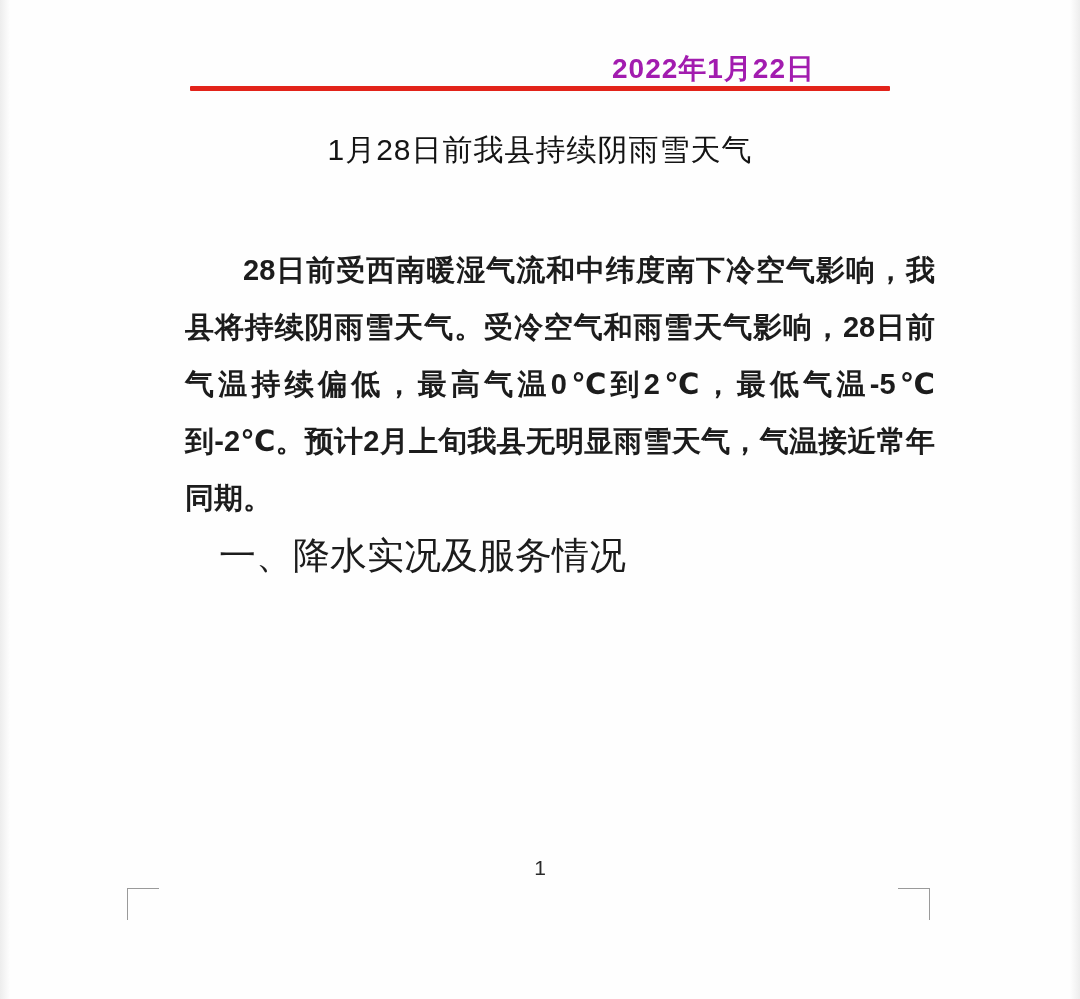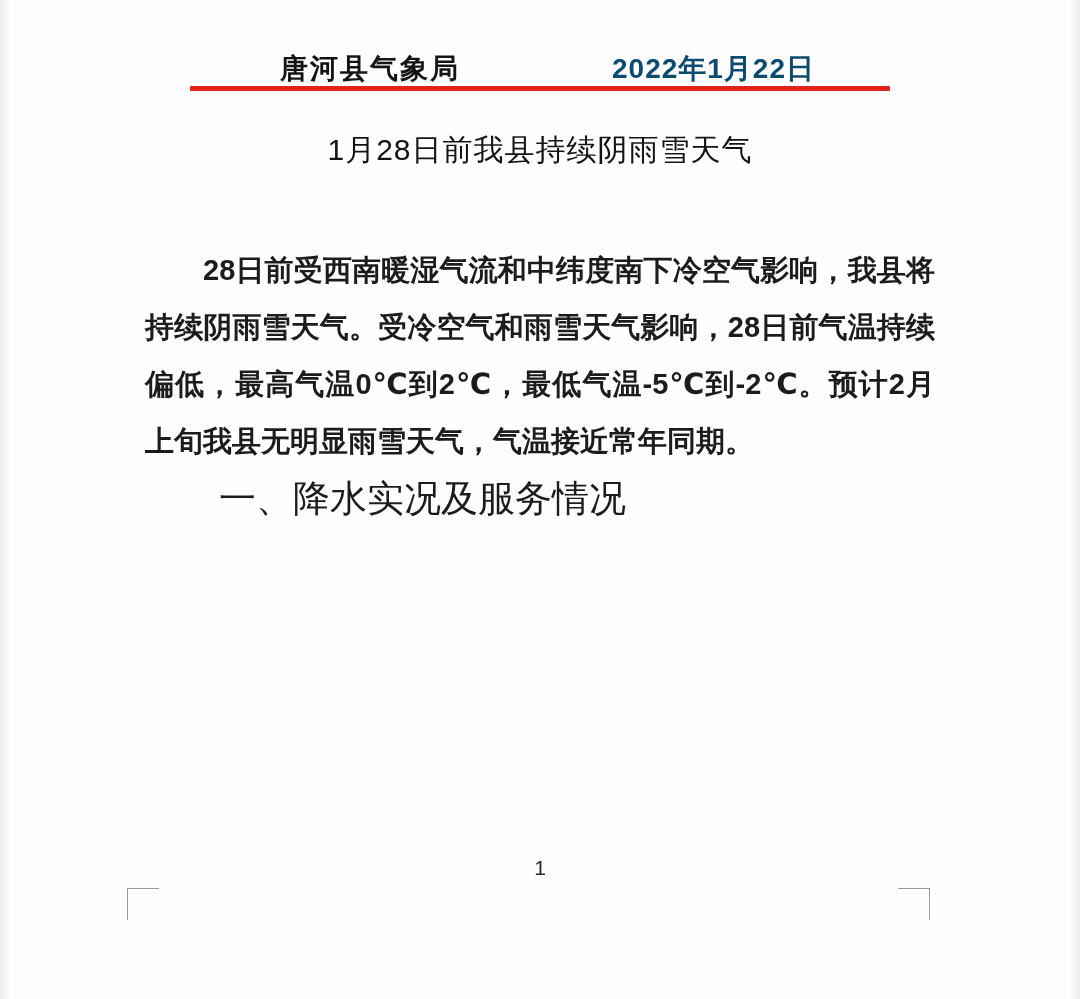--- a/index.html
+++ b/index.html
@@ -44,21 +44,21 @@
     letter-spacing: 2px;
     color: #141414;
     white-space: nowrap;
   }
   .doc-date {
     position: absolute;
     left: 612px;
     font-size: 28px;
     font-weight: 700;
     letter-spacing: 1px;
-    color: #0c4a6e;
+    color: #a21caf;
     white-space: nowrap;
   }
   .red-rule {
     position: absolute;
     top: 86px;
     left: 190px;
     width: 700px;
     height: 5px;
     background: #e2231a;
     border-radius: 1px;
@@ -82,21 +82,21 @@
   .doc-body {
     position: absolute;
     top: 242px;
     left: 145px;
     width: 790px;
     font-size: 29px;
     line-height: 57px;
     color: #1c1c1c;
     text-align: justify;
   }
-  .para { text-align: justify; }
+  .para { text-align: justify; margin-left: 40px; }
   .para.bold { font-weight: 700; }
   .indent { text-indent: 2em; }
   .section-heading {
     font-size: 37px;
     font-weight: 400;
     line-height: 57px;
     text-indent: 2em;
     color: #1c1c1c;
   }
 
@@ -132,21 +132,20 @@
 </style>
 </head>
 <body>
 
 <div class="page">
 
   <div class="scan-edge left"></div>
   <div class="scan-edge right"></div>
 
   <div class="doc-header">
-    <span class="agency-name">唐河县气象局</span>
     <span class="doc-date">2022年1月22日</span>
   </div>
 
   <div class="red-rule"></div>
 
   <div class="doc-title">
     <div>1月28日前我县持续阴雨雪天气</div>
   </div>
 
   <div class="doc-body">

